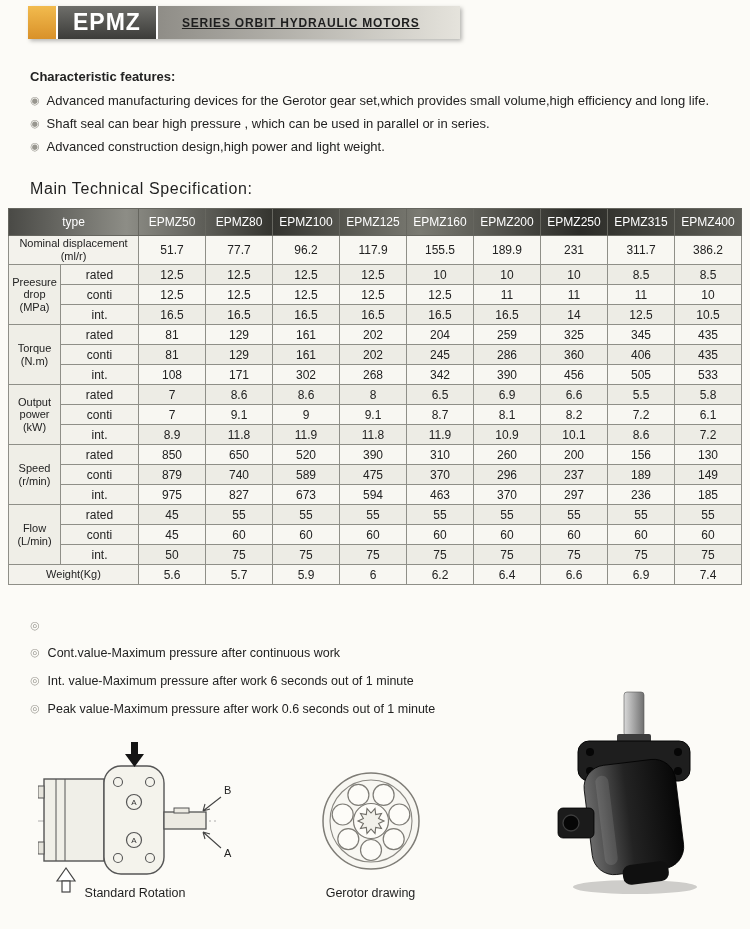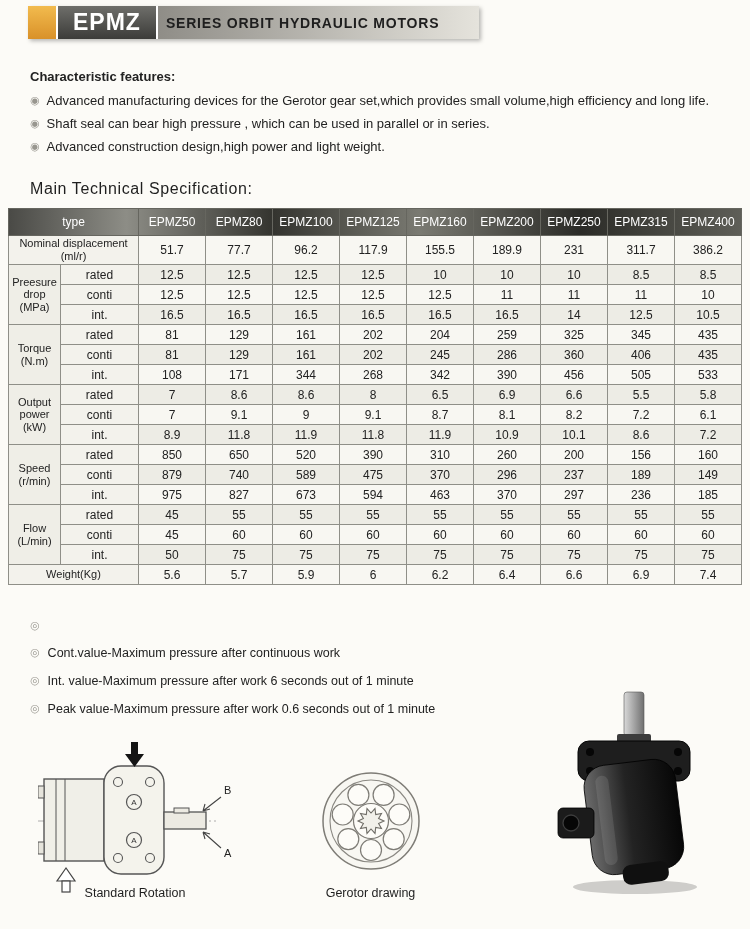--- a/index.html
+++ b/index.html
@@ -13,21 +13,21 @@
   }
 
   
   .banner { position: absolute; left: 28px; top: 6px; height: 33px; display: flex; align-items: stretch;
             box-shadow: 2px 2px 4px rgba(0,0,0,.28); }
   .banner-accent { width: 30px; background: linear-gradient(180deg,#f2bb4e,#d99129); border-right: 2px solid #fff; }
   .banner-logo { background: linear-gradient(180deg,#6e6e6a,#3c3c39); color: #fff; font-weight: bold;
                  font-size: 23px; letter-spacing: 1px; display: flex; align-items: center; padding: 0 15px;
                  border-right: 2px solid #fff; }
   .banner-sub { background: linear-gradient(90deg,#8f8d87,#e5e3dc); color: #1e1e1e; font-weight: bold;
-                font-size: 14px; letter-spacing: .8px; display: flex; align-items: center; padding: 0 40px 0 8px; }
+                font-size: 12px; letter-spacing: .8px; display: flex; align-items: center; padding: 0 40px 0 24px; text-decoration: underline; }
 
   
   .intro { position: absolute; left: 30px; top: 58px; width: 705px; font-size: 13px; line-height: 18px; color: #222; }
   .features-title { font-weight: bold; font-size: 13px; margin-top: 10px; }
   ul.features { list-style: none; margin-top: 3px; }
   ul.features li { display: flex; gap: 7px; align-items: flex-start; padding: 2.5px 0; font-size: 13px; }
   .bullet { color: #98968f; font-size: 11px; line-height: 17px; }
 
   
   .spec-heading { position: absolute; left: 30px; top: 180px; font-size: 16px; font-weight: normal;
@@ -194,21 +194,21 @@
           <td class="val">245</td>
           <td class="val">286</td>
           <td class="val">360</td>
           <td class="val">406</td>
           <td class="val">435</td>
         </tr>
         <tr>
           <td class="sub">int.</td>
           <td class="val">108</td>
           <td class="val">171</td>
-          <td class="val">344</td>
+          <td class="val">302</td>
           <td class="val">268</td>
           <td class="val">342</td>
           <td class="val">390</td>
           <td class="val">456</td>
           <td class="val">505</td>
           <td class="val">533</td>
         </tr>
         <tr>
           <td class="glabel" rowspan="3">Output
 power
@@ -253,21 +253,21 @@
 (r/min)</td>
           <td class="sub">rated</td>
           <td class="val">850</td>
           <td class="val">650</td>
           <td class="val">520</td>
           <td class="val">390</td>
           <td class="val">310</td>
           <td class="val">260</td>
           <td class="val">200</td>
           <td class="val">156</td>
-          <td class="val">160</td>
+          <td class="val">130</td>
         </tr>
         <tr>
           <td class="sub">conti</td>
           <td class="val">879</td>
           <td class="val">740</td>
           <td class="val">589</td>
           <td class="val">475</td>
           <td class="val">370</td>
           <td class="val">296</td>
           <td class="val">237</td>

